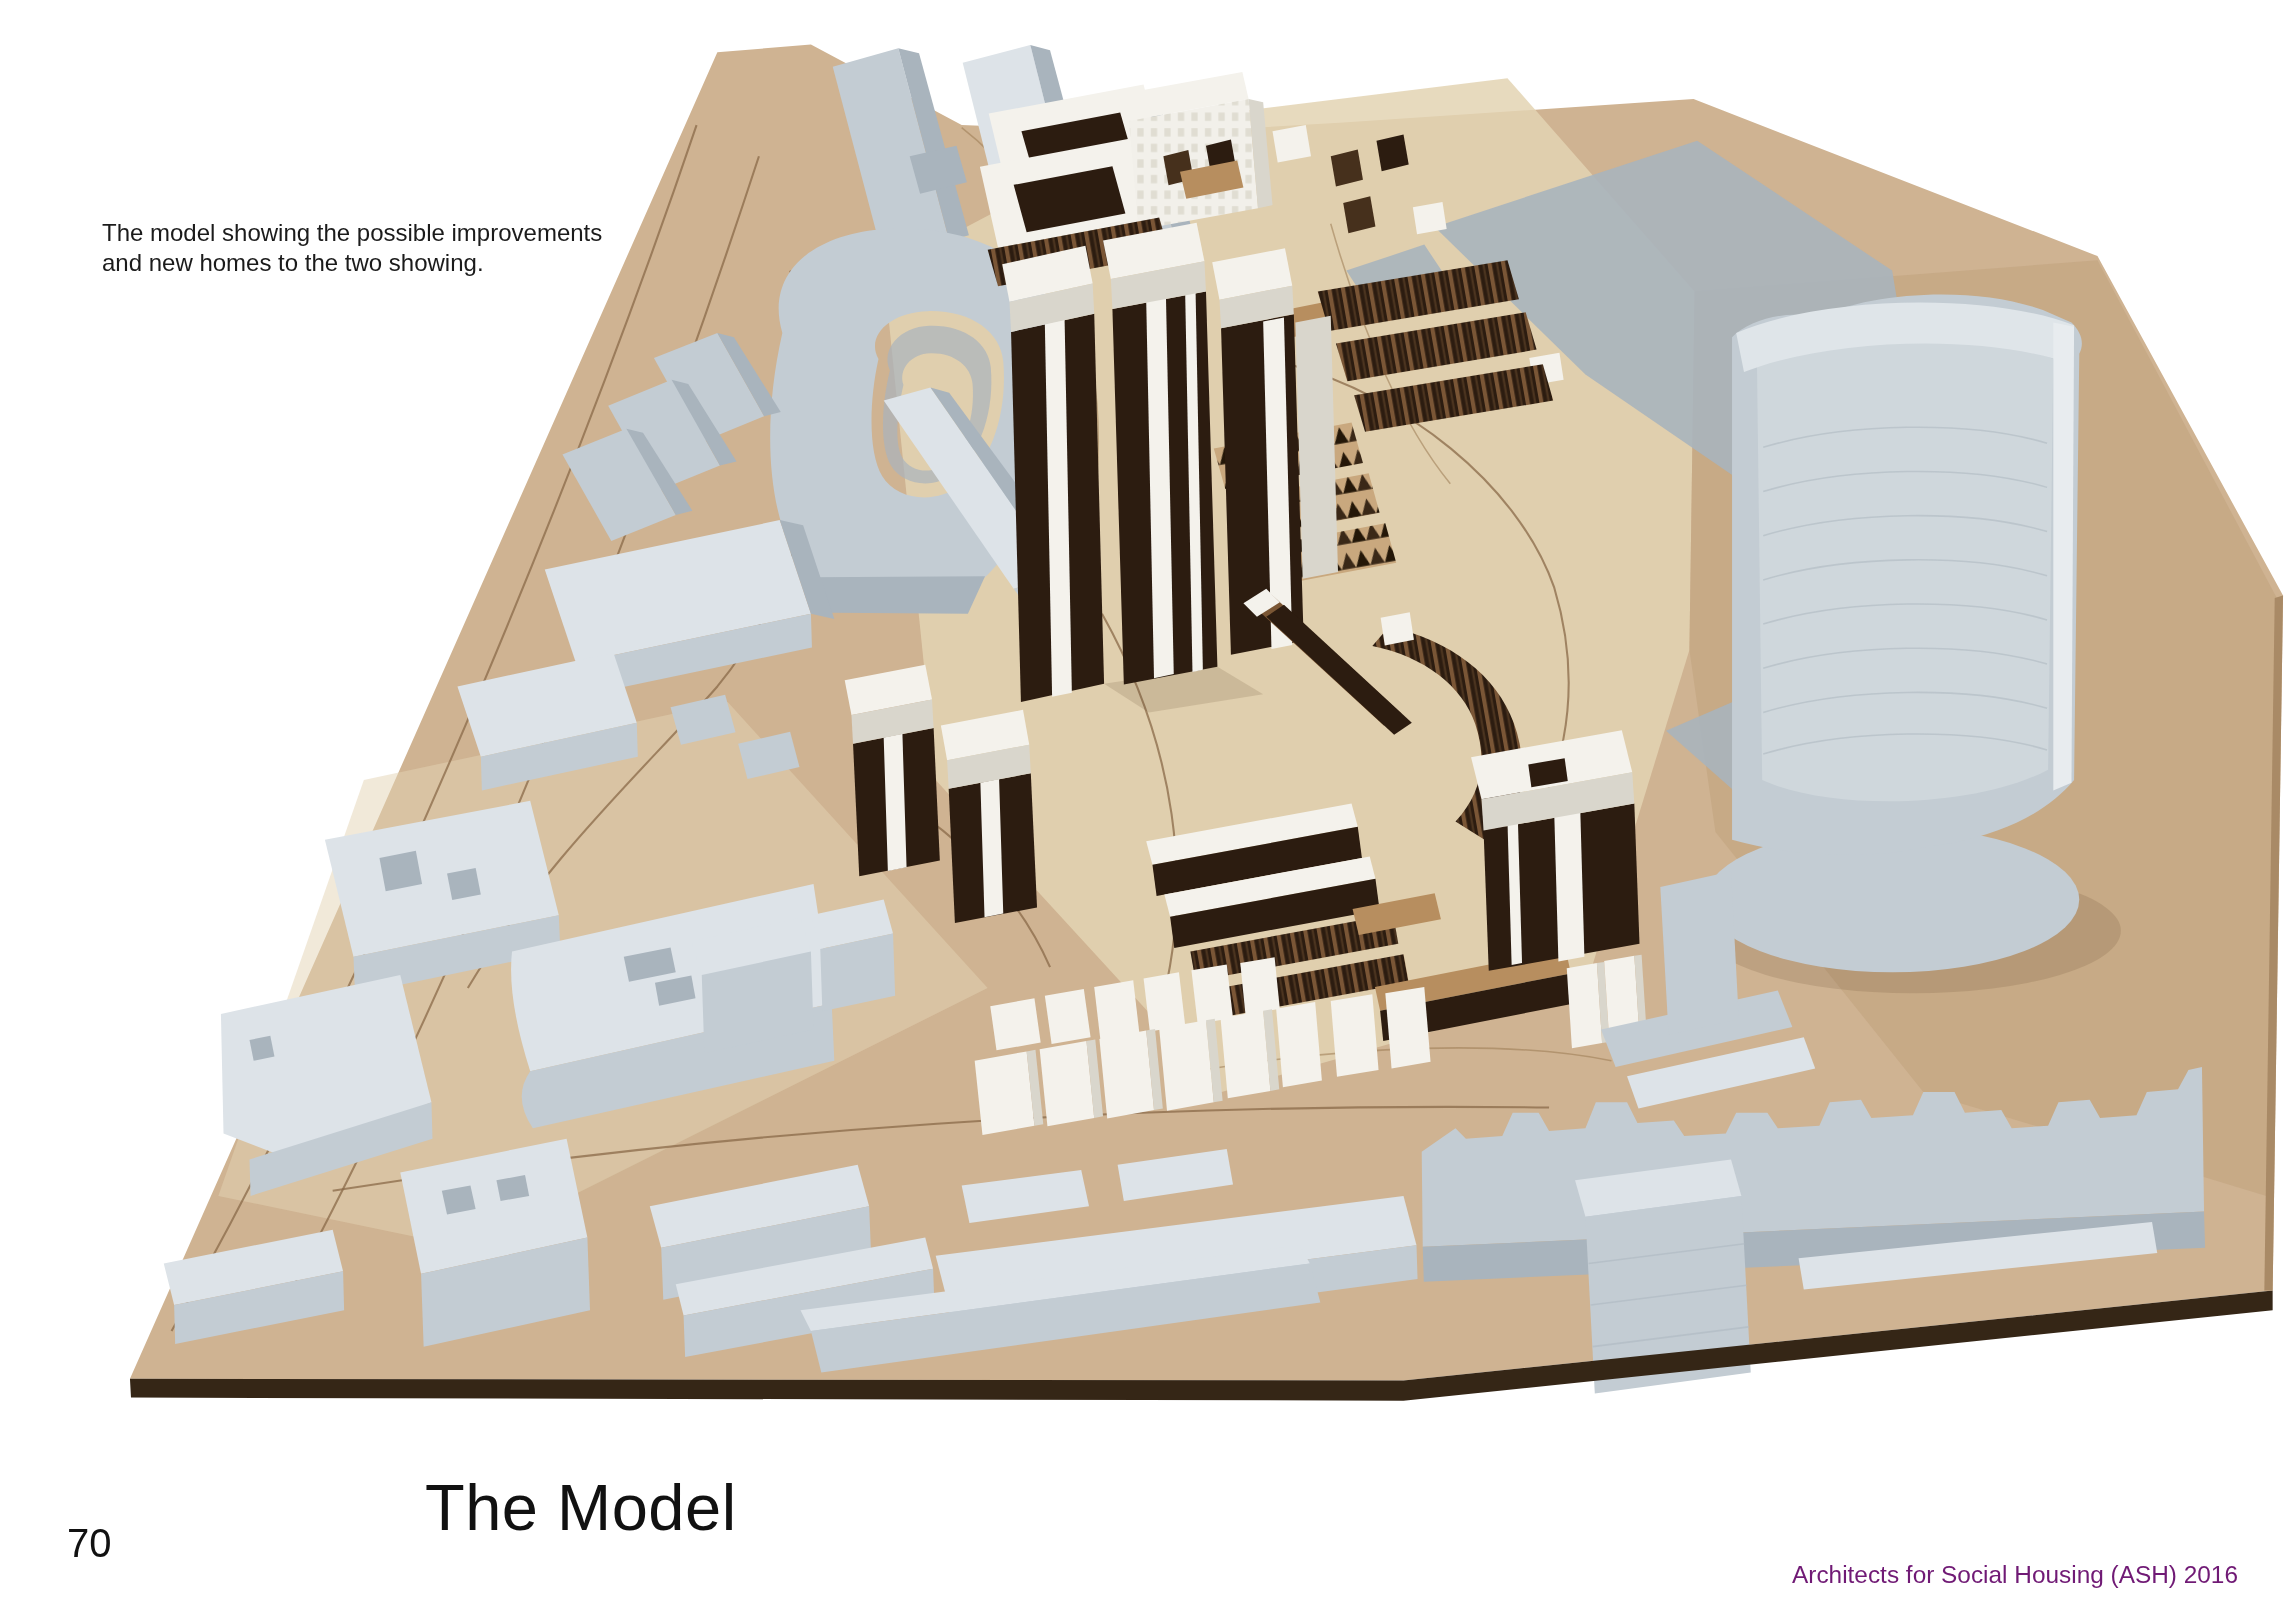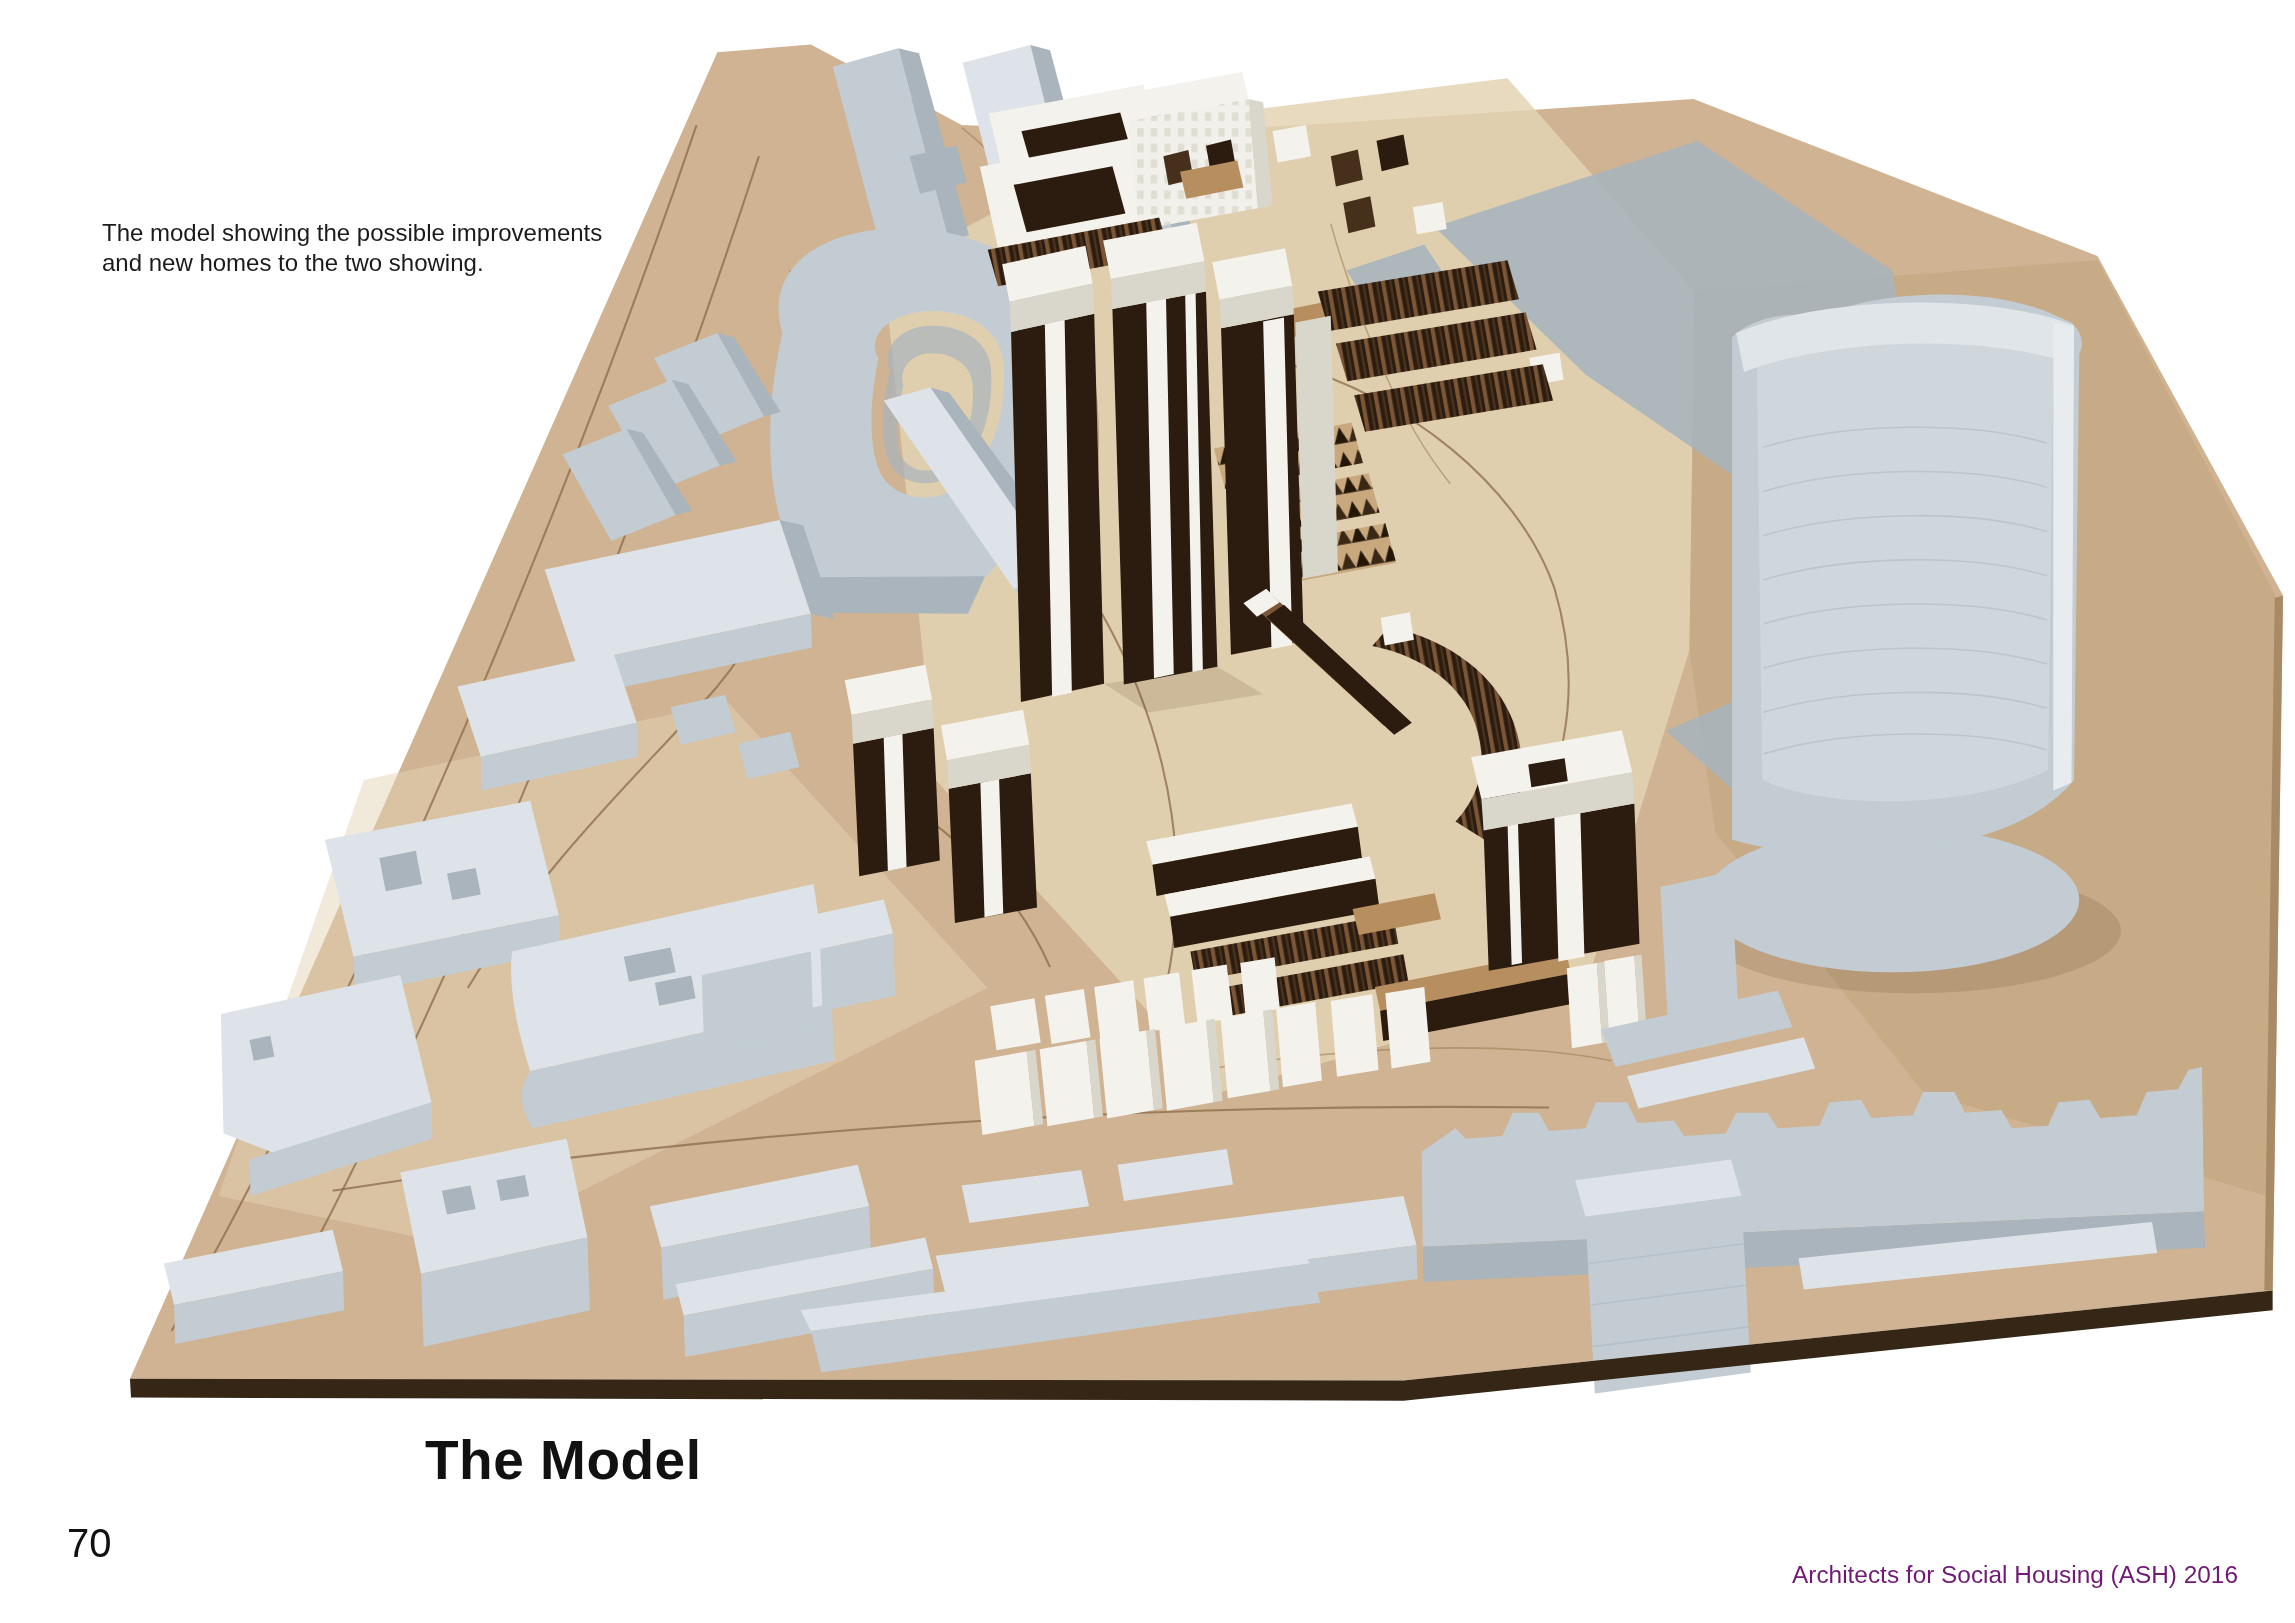--- a/index.html
+++ b/index.html
@@ -1,20 +1,20 @@
 <!DOCTYPE html>
 <html style="--board-wood: #cfb392; --board-wood-light: #e3d3b3; --board-wood-dark: #c2a37f; --board-edge: #352616; --context-gray: #c3ccd3; --context-gray-light: #dde3e8; --context-gray-dark: #a9b4bd; --estate-white: #f4f2ec; --estate-white-shadow: #d9d6cc; --charred-dark: #2c1c10; --charred-mid: #46301c; --timber-light: #b78e5f; --road-line: #8a6a48;font-size:8.3px"><head>
 <meta charset="utf-8">
 <style>
   html,body{margin:0;padding:0;background:#fff;}
   .page{position:relative;width:2295px;height:1624px;background:#fff;overflow:hidden;
         font-family:"Liberation Sans", sans-serif;color:#161616;}
   .caption{position:absolute;left:70px;top:218px;font-size:24px;line-height:30px;color:#1b1b1b;margin-left:32px;}
   .pagenum{position:absolute;left:67px;top:1521px;font-size:40px;color:#111;}
-  .title{position:absolute;left:425px;top:1428px;font-size:55px;letter-spacing:0.5px;color:#111;font-weight:bold;}
+  .title{position:absolute;left:425px;top:1470px;font-size:65px;letter-spacing:0.5px;color:#111;}
   .credit{position:absolute;right:57px;top:1561px;font-size:24.4px;color:#701a75;}
   svg.photo{position:absolute;left:0;top:0;width:2295px;height:1624px;}
   .bw{fill:var(--board-wood);} .bwl{fill:var(--board-wood-light);} .bwd{fill:var(--board-wood-dark);}
   .gl{fill:var(--context-gray-light);} .gm{fill:var(--context-gray);} .gd{fill:var(--context-gray-dark);}
   .ew{fill:var(--estate-white);} .es{fill:var(--estate-white-shadow);}
   .cd{fill:var(--charred-dark);} .cm{fill:var(--charred-mid);} .tl{fill:var(--timber-light);}
   .edge{fill:var(--board-edge);}
   .road{fill:none;stroke:var(--road-line);stroke-width:4;opacity:.75;}
   .cut{fill:none;stroke:#9a7a52;stroke-width:3;opacity:.55;}
   .band{fill:none;stroke:#b9c3ca;stroke-width:3;opacity:.9;}

